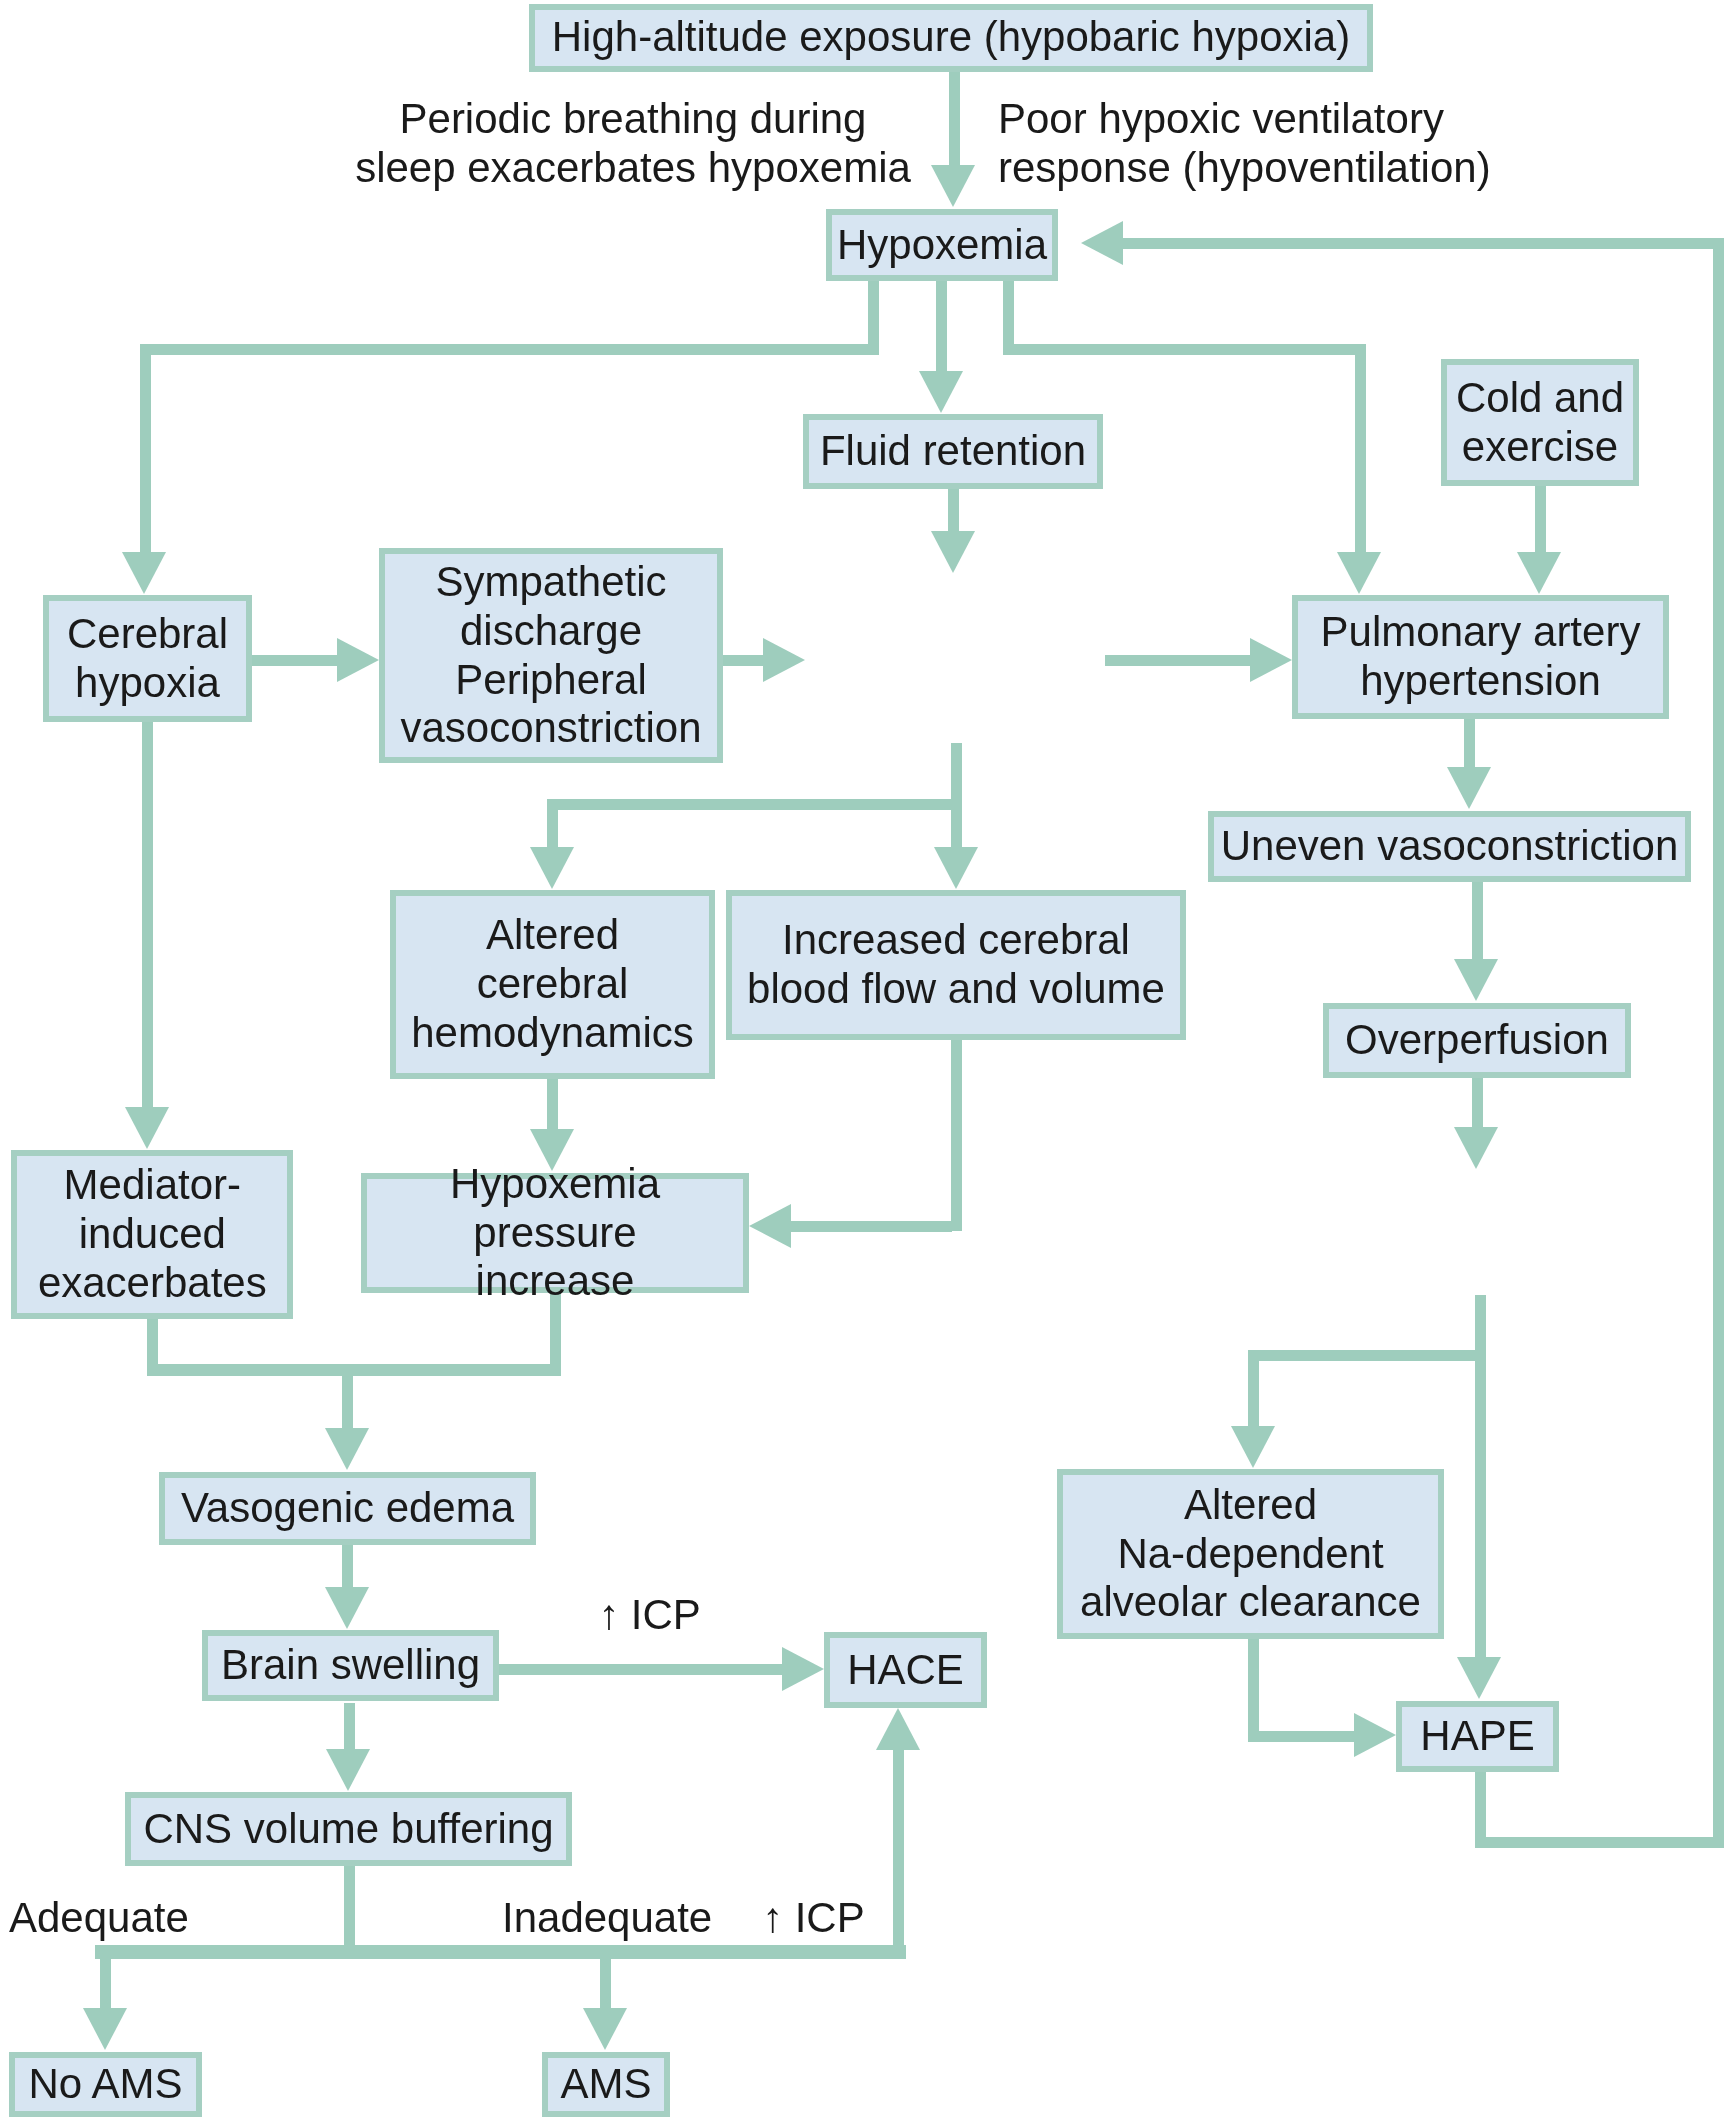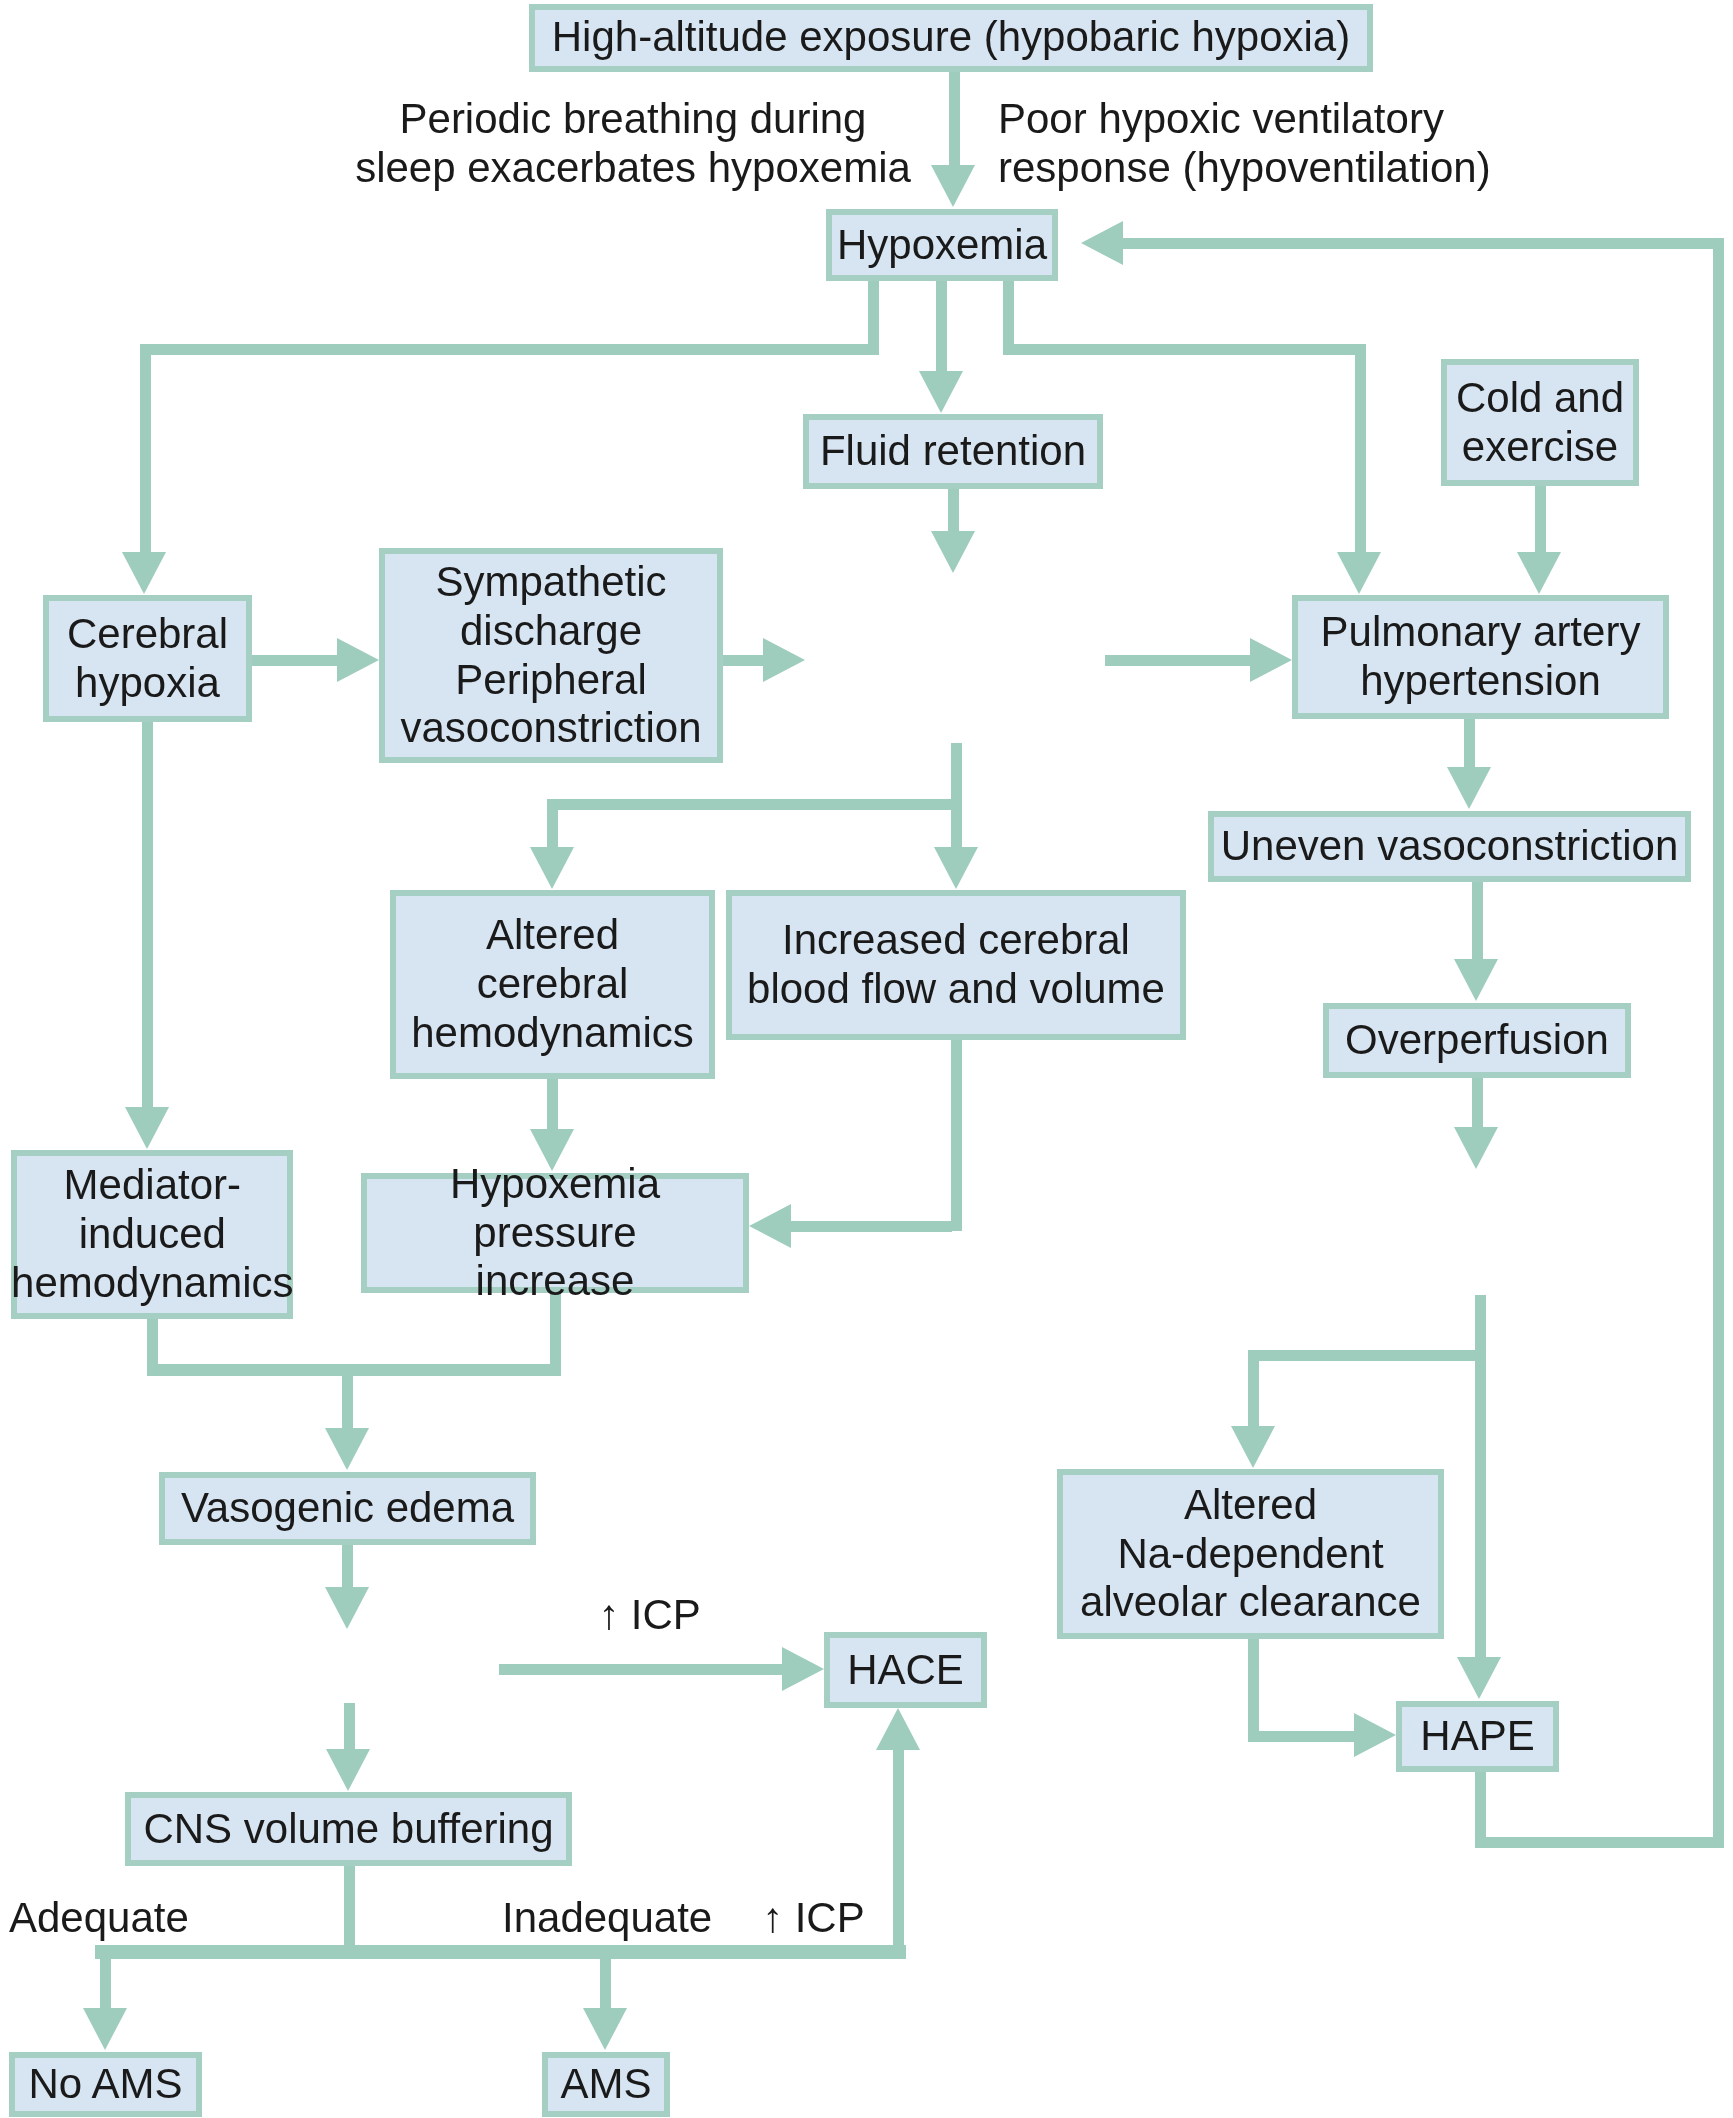--- a/index.html
+++ b/index.html
@@ -178,33 +178,36 @@
 cerebral
 hemodynamics</span>
   </div>
   <div class="node" style="left:726px;top:890px;width:460px;height:150px;">
     <span class="nl">Increased cerebral
 blood flow and volume</span>
   </div>
   <div class="node" style="left:11.3px;top:1150px;width:282px;height:169px;">
     <span class="nl">Mediator-
 induced
-hemodynamics</span>
+exacerbates</span>
   </div>
   <div class="node" style="left:361px;top:1173px;width:388px;height:120px;">
     <span class="nl">Hypoxemia pressure
 increase</span>
   </div>
   <div class="node" style="left:159px;top:1472px;width:377px;height:73px;">
     <span class="nl">Vasogenic edema</span>
   </div>
   <div class="node" style="left:1057px;top:1469px;width:387px;height:170px;">
     <span class="nl">Altered
 Na-dependent
 alveolar clearance</span>
+  </div>
+  <div class="node" style="left:202px;top:1630px;width:297px;height:71px;">
+    <span class="nl">Brain swelling</span>
   </div>
   <div class="node" style="left:824px;top:1632px;width:163px;height:76px;">
     <span class="nl">HACE</span>
   </div>
   <div class="node" style="left:125px;top:1792px;width:447px;height:74px;">
     <span class="nl">CNS volume buffering</span>
   </div>
   <div class="node" style="left:1396px;top:1701px;width:163px;height:71px;">
     <span class="nl">HAPE</span>
   </div>

